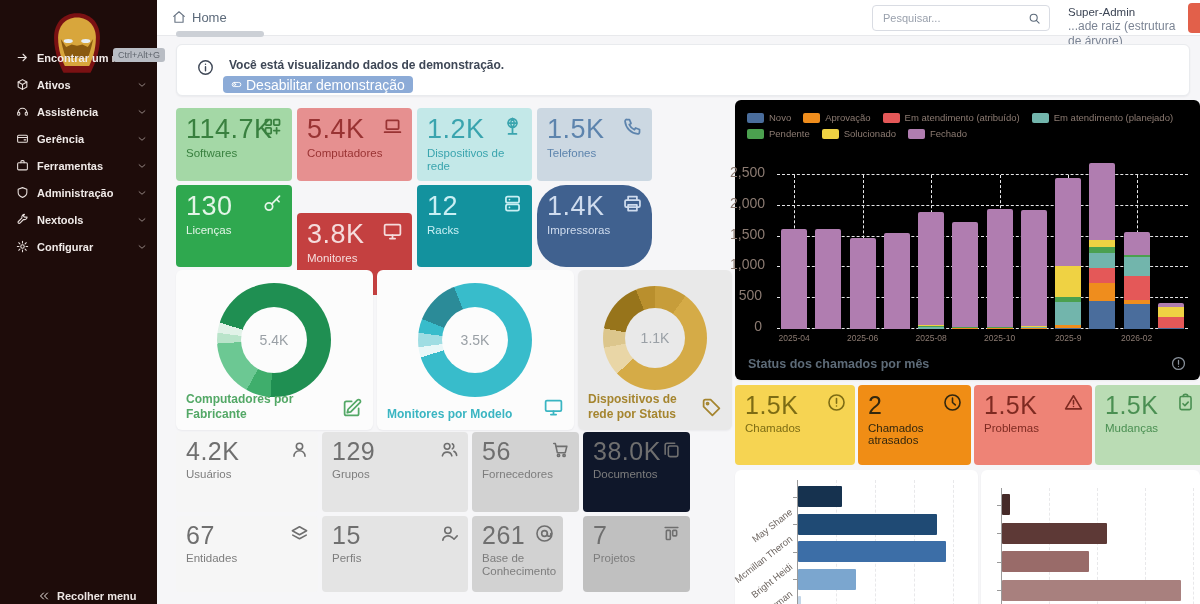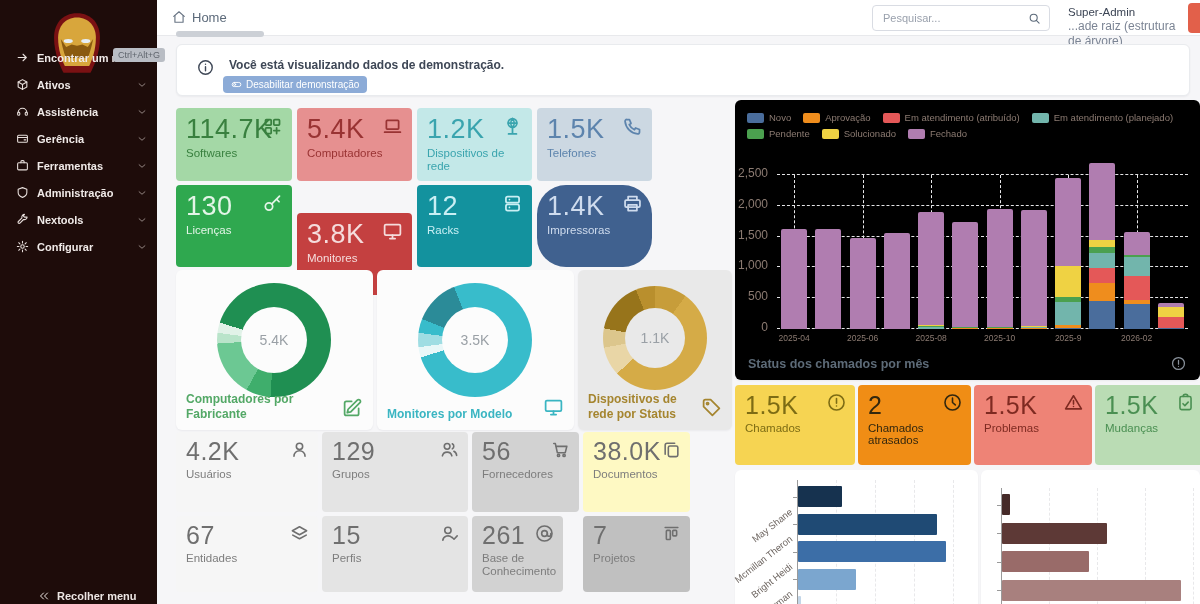--- a/index.html
+++ b/index.html
@@ -36,21 +36,21 @@
   #user-name{font-size:11.5px;color:#3b4454}
   #user-profile{font-size:12px;color:#7b8494}
   #avatar{left:1188px;top:3px;width:14px;height:30px;border-radius:4px 0 0 4px}
   #scroll-thumb{left:176px;top:31px;width:88px;height:6px;background:#ccd0d6;border-radius:3px}
 
   
   #banner{left:176px;top:44px;width:1014px;height:52px;background:#fff;border:1px solid #e9ebee;border-radius:6px;
           box-shadow:0 1px 2px rgba(20,20,40,.05)}
   #banner .mi{position:absolute;left:20px;top:14px;width:17px;height:17px;color:#3e4756}
   #banner-text{position:absolute;left:52px;top:13px;font-size:12px;font-weight:700;color:#3e4756}
-  #banner-btn{position:absolute;left:46px;top:31px;height:17px;border:0;border-radius:4px;color:#fff;font-size:10px;
+  #banner-btn{position:absolute;left:46px;top:31px;height:17px;border:0;border-radius:4px;color:#fff;font-size:14px;
               font-family:inherit;display:flex;align-items:center;gap:4px;padding:0 8px;cursor:pointer}
   #banner-btn .mi{position:static;width:11px;height:11px;color:#fff}
 
   
   .stat-card{border-radius:4px;padding:6px 10px;cursor:pointer}
   .stat-value{font-size:27px;line-height:1.15;letter-spacing:.5px}
   .stat-label{font-size:11.5px;margin-top:2px}
   .corner-icon{position:absolute;top:8px;right:9px;width:21px;height:21px}
 
   .tile{border-radius:4px;padding:5px 10px;cursor:pointer}
@@ -64,21 +64,21 @@
               font-size:14px;color:#9aa0a6}
   .donut-title{position:absolute;left:10px;bottom:8px;font-size:12px;font-weight:700;line-height:1.25;width:75%}
   .donut-icon{position:absolute;right:10px;bottom:12px;width:21px;height:21px}
 
   #chart-card{left:735px;top:100px;width:465px;height:280px;background:#000000;border-radius:6px;
               box-shadow:0 1px 2px rgba(20,20,40,.05)}
   #legend{position:absolute;left:12px;top:12px;width:440px;display:flex;flex-wrap:wrap;column-gap:12px;row-gap:5px}
   .lg-item{display:flex;align-items:center;gap:5px;font-size:9.5px;color:#8c7b72}
   .lg-sw{width:17px;height:10px;border-radius:2px}
   #stack-ylab{position:absolute;left:4px;top:75px;width:32px;height:154px}
-  .ytick{position:absolute;right:3px;width:32px;text-align:right;font-size:12px;color:#8c7b72}
+  .ytick{position:absolute;right:9px;width:32px;text-align:right;font-size:14px;color:#8c7b72}
   #stack-plot{position:absolute;left:42px;top:75px;width:411px;height:154px}
   .hgrid{position:absolute;left:0;width:100%;border-top:1px dashed #e4e4e6;height:0}
   .vgrid{position:absolute;top:0;height:100%;border-left:1px dashed #e8e8ea;width:0}
   .seg{position:absolute}
   .xlab{position:absolute;top:158px;font-size:8.5px;color:#8c7b72;transform:translateX(-50%)}
   #chart-title{position:absolute;left:13px;top:257px;font-size:12.5px;font-weight:700;color:#5d6b78}
   #chart-alert{position:absolute;right:14px;top:256px;width:15px;height:15px;color:#8a929c}
 
   .hbar-card{background:#fff;border-radius:6px;box-shadow:0 1px 2px rgba(20,20,40,.05)}
   .axisline{position:absolute;width:1px;background:#9a9a9a}
@@ -415,21 +415,21 @@
   <div class="stat-value">56</div>
   <div class="stat-label">Fornecedores</div>
   <span class="icon corner-icon">
       <svg viewBox="0 0 24 24" fill="none" stroke="currentColor" stroke-width="2" stroke-linecap="round" stroke-linejoin="round">
         <circle cx="9.5" cy="19.5" r="1.4"></circle>
         <circle cx="16.5" cy="19.5" r="1.4"></circle>
         <path d="M3.5 4.5h2L8 16h10l2-8H6"></path>
       </svg>
     </span>
 </div>
-<div class="abs tile" style="left: 583px; top: 432px; width: 107px; height: 80px; background: #fef9c3; color: rgb(111, 111, 111);">
+<div class="abs tile" style="left: 583px; top: 432px; width: 107px; height: 80px; background: #0f172a; color: rgb(111, 111, 111);">
   <div class="stat-value">38.0K</div>
   <div class="stat-label">Documentos</div>
   <span class="icon corner-icon">
       <svg viewBox="0 0 24 24" fill="none" stroke="currentColor" stroke-width="2" stroke-linecap="round" stroke-linejoin="round">
         <rect x="8" y="7.5" width="12" height="13.5" rx="2"></rect>
         <path d="M16 4H6.5A2.5 2.5 0 004 6.5V18"></path>
       </svg>
     </span>
 </div>
 <div class="abs tile" style="left: 176px; top: 516px; width: 142px; height: 76px; background: rgb(246, 246, 246); color: rgb(111, 111, 111);">

